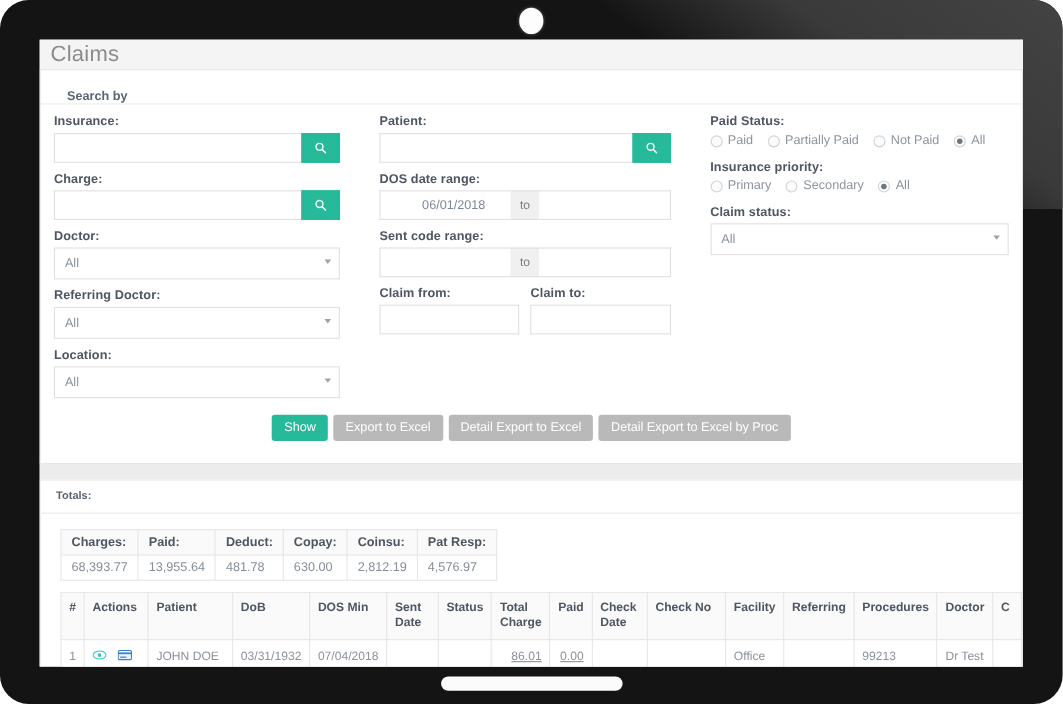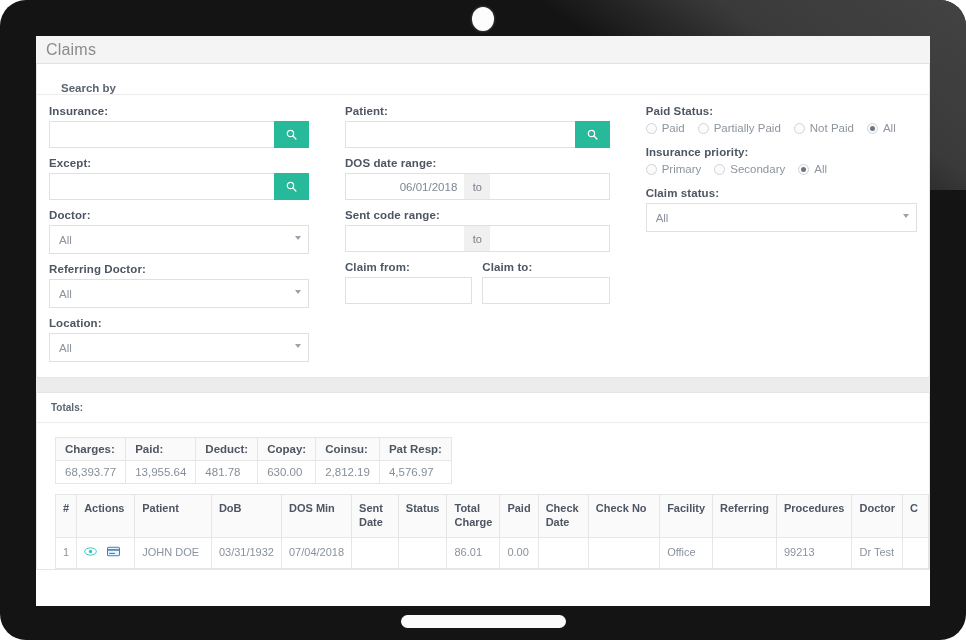--- a/index.html
+++ b/index.html
@@ -38,21 +38,21 @@
     background:#ffffff;
     overflow:hidden;
   }
 
   
   #page-header {
     height:28px; background:#f4f4f4;
     border-bottom:1px solid #e2e2e2;
     display:flex; align-items:center; padding-left:10px;
   }
-  #page-title { font-size:16px; color:#8b8b8b; font-weight:400; letter-spacing:.2px; }
+  #page-title { font-size:20px; color:#8b8b8b; font-weight:400; letter-spacing:.2px; }
 
   .panel { background:#ffffff; border:1px solid #e5e5e5; border-top:none; }
 
   
   #searchby-bar {
     height:31px; border-bottom:1px solid #ececec;
     display:flex; align-items:flex-end; padding-left:24px;
   }
   #searchby-label { font-size:11.5px; color:#5b6571; font-weight:600; }
 
@@ -65,21 +65,21 @@
 
   .fld { margin-bottom:9px; }
   .lbl {
     display:block; font-size:11.5px; font-weight:700; color:#4d5662;
     margin-bottom:4px; letter-spacing:.1px;
   }
 
   .inp {
     width:100%; height:27px;
     border:1px solid #e0e0e0; background:#fff;
-    font-size:11.5px; color:#7e8894; padding:0 7px;
+    font-size:11.5px; color:#7e8894; padding:0 23px;
     font-family:"Liberation Sans", sans-serif;
     outline:none;
   }
   .inp::placeholder { color:#9aa3ad; }
 
   .input-grp { display:flex; }
   .input-grp .inp { border-right:none; }
   .search-btn {
     width:35px; height:27px; flex:0 0 35px;
     background:#26b99a; border:1px solid #26b99a;
@@ -170,21 +170,21 @@
     text-align:left; padding:7px 7px; vertical-align:top;
     line-height:1.25;
   }
   table.grid td {
     border:1px solid #e6e6e6; background:#fff;
     font-size:11px; color:#8a929c;
     padding:8px 7px; vertical-align:middle; line-height:1.2;
     white-space:nowrap; overflow:hidden;
   }
   td.big { font-size:15px; color:#6e767f; }
-  td.num { font-size:11px; }
+  td.num { text-align:right; font-size:11px;text-decoration:underline; }
   .act-cell { white-space:nowrap; }
   .act-icon { display:inline-block; vertical-align:middle; cursor:pointer; margin-right:7px; }
 </style>
 </head>
 <body>
 
 <div id="device">
   <div id="device-gloss"></div>
   <div id="camera"></div>
   <div id="home-btn"></div>
@@ -215,21 +215,21 @@
                     <svg width="11" height="11" viewBox="0 0 16 16">
                         <circle cx="6.5" cy="6.5" r="4.6" fill="none" stroke="#fff" stroke-width="1.8"></circle>
                         <line x1="10" y1="10" x2="14.4" y2="14.4" stroke="#fff" stroke-width="2" stroke-linecap="round"></line>
                       </svg>
                   </span>
                 </div>
               </div>
             </div>
 
             <div class="fld">
-              <label class="lbl">Except:</label>
+              <label class="lbl">Charge:</label>
               <div class="input-grp">
                 <input class="inp" type="text" value="" style="">
                 <div class="search-btn">
                   <span>
                     <svg width="11" height="11" viewBox="0 0 16 16">
                         <circle cx="6.5" cy="6.5" r="4.6" fill="none" stroke="#fff" stroke-width="1.8"></circle>
                         <line x1="10" y1="10" x2="14.4" y2="14.4" stroke="#fff" stroke-width="2" stroke-linecap="round"></line>
                       </svg>
                   </span>
                 </div>
@@ -365,20 +365,26 @@
                 <div class="sel">
                   <span>All</span>
                 </div>
                 <span class="caret"></span>
               </div>
             </div>
 
           </div>
         </div>
 
+        <div id="btn-row">
+          <button class="btn btn-primary">Show</button>
+          <button class="btn btn-muted">Export to Excel</button>
+          <button class="btn btn-muted">Detail Export to Excel</button>
+          <button class="btn btn-muted">Detail Export to Excel by Proc</button>
+        </div>
       </div>
     </div>
 
     <div id="panel-gap"></div>
 
     <div class="panel" style="border-top:1px solid #e5e5e5;">
       <div id="totals-bar">
         <span id="totals-label">Totals:</span>
       </div>
 

